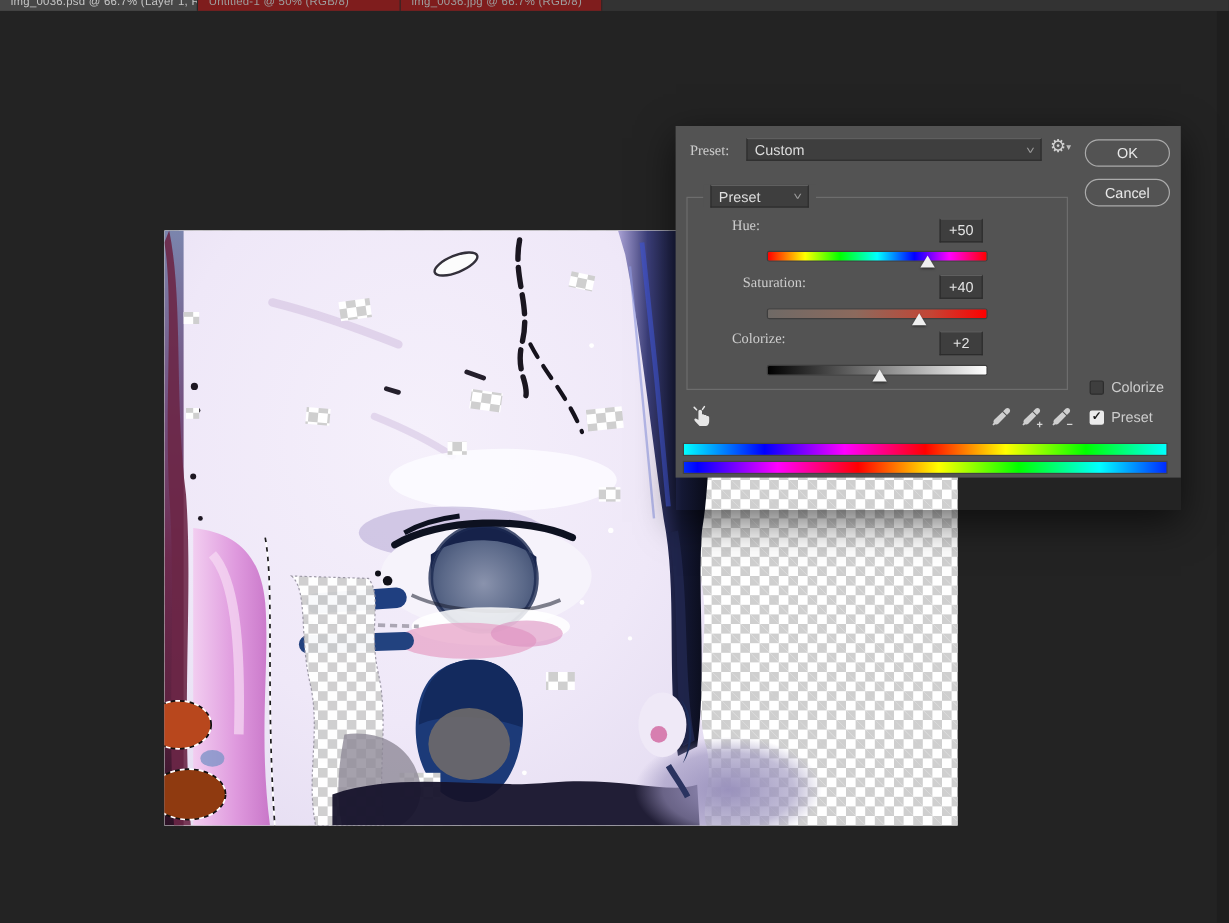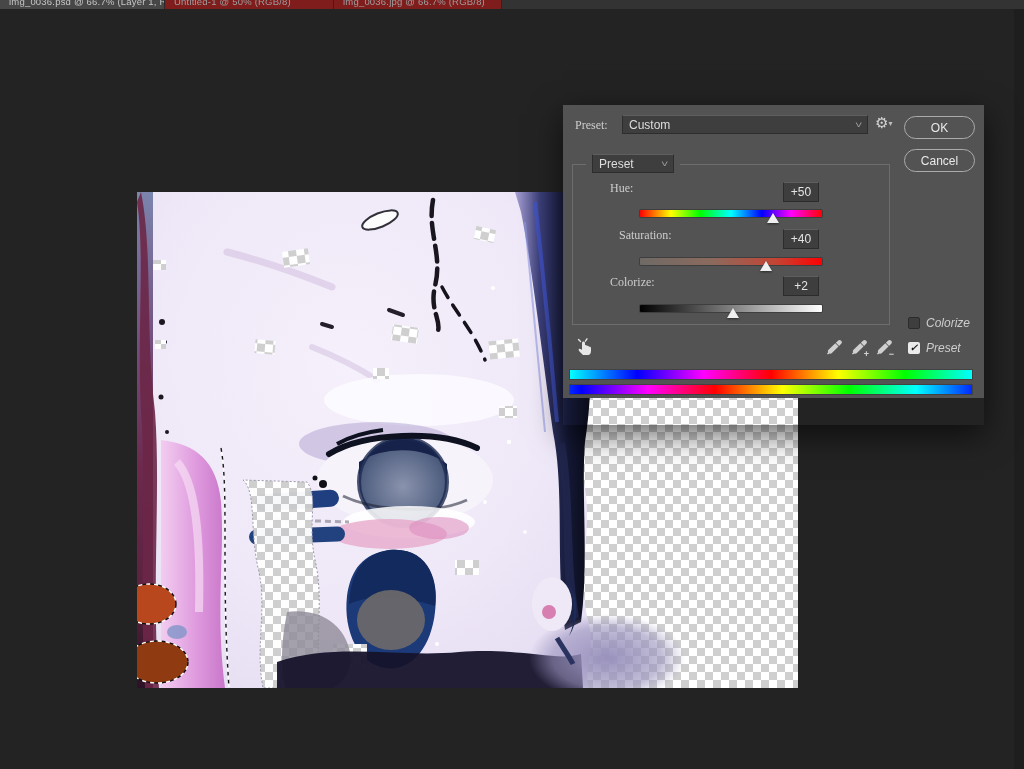--- a/index.html
+++ b/index.html
@@ -57,21 +57,21 @@
   .master-wrap .select{position:relative;width:82px;}
   .valbox{position:absolute;left:220px;width:36px;height:20px;background:var(--field-bg,#3e3e3e);
           border:1px solid #2c2c2c;border-top-color:#5f5f5f;box-sizing:border-box;color:#e4e4e4;
           font-size:12px;text-align:center;font-family:"Liberation Sans",sans-serif;padding:0;}
   .slider{position:absolute;left:77px;width:182px;height:16px;}
   .slider .track{height:7px;border-radius:1px;box-shadow:0 0 0 1px rgba(0,0,0,.25);}
   .slider .thumb{position:absolute;top:3px;width:0;height:0;margin-left:-6px;
                  border-left:6px solid transparent;border-right:6px solid transparent;
                  border-bottom:10px solid #efefef;
                  filter:drop-shadow(0 1px 1px rgba(0,0,0,.5));}
-  .cbrow{position:absolute;left:345px;display:flex;align-items:center;gap:6px;color:#cdcdcd;font-style:italic;}
+  .cbrow{position:absolute;left:345px;display:flex;align-items:center;gap:6px;color:#cdcdcd;}
   .cb{width:12px;height:12px;border-radius:2px;box-sizing:border-box;flex:none;
       text-align:center;line-height:12px;font-size:10px;font-weight:bold;}
   .cb.unchecked{background:#3e3e3e;border:1px solid #2c2c2c;}
   .cb.checked{background:#ebebeb;color:#1a1a1a;}
   .toolicons{position:absolute;display:flex;gap:8px;}
   .dropper{position:relative;width:17px;height:17px;}
   .dropper .mod{position:absolute;right:-2px;bottom:-3px;font-size:9px;color:#d5d5d5;font-weight:bold;}
   .specbar{position:absolute;left:7px;width:402px;height:9px;box-shadow:0 0 0 1px rgba(0,0,0,.2);}
 </style>
 </head>

